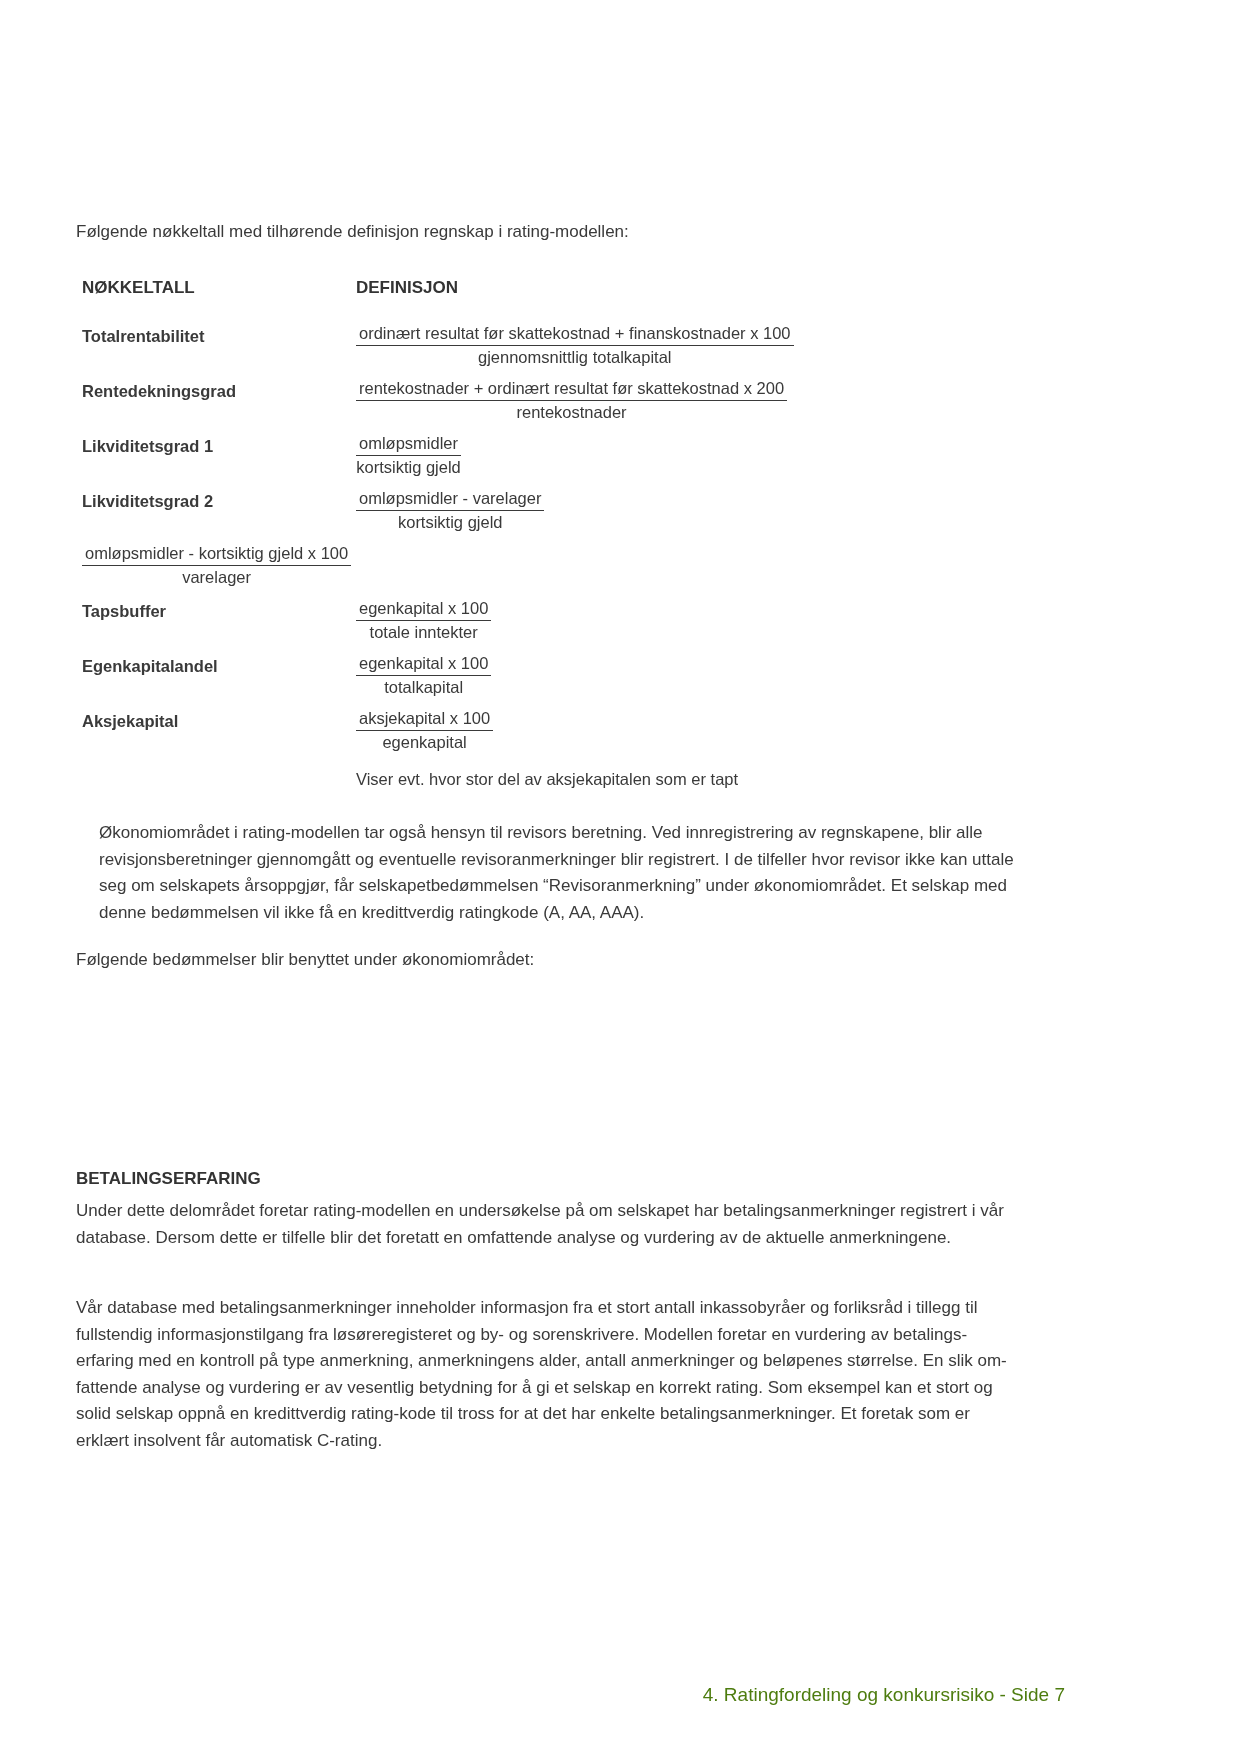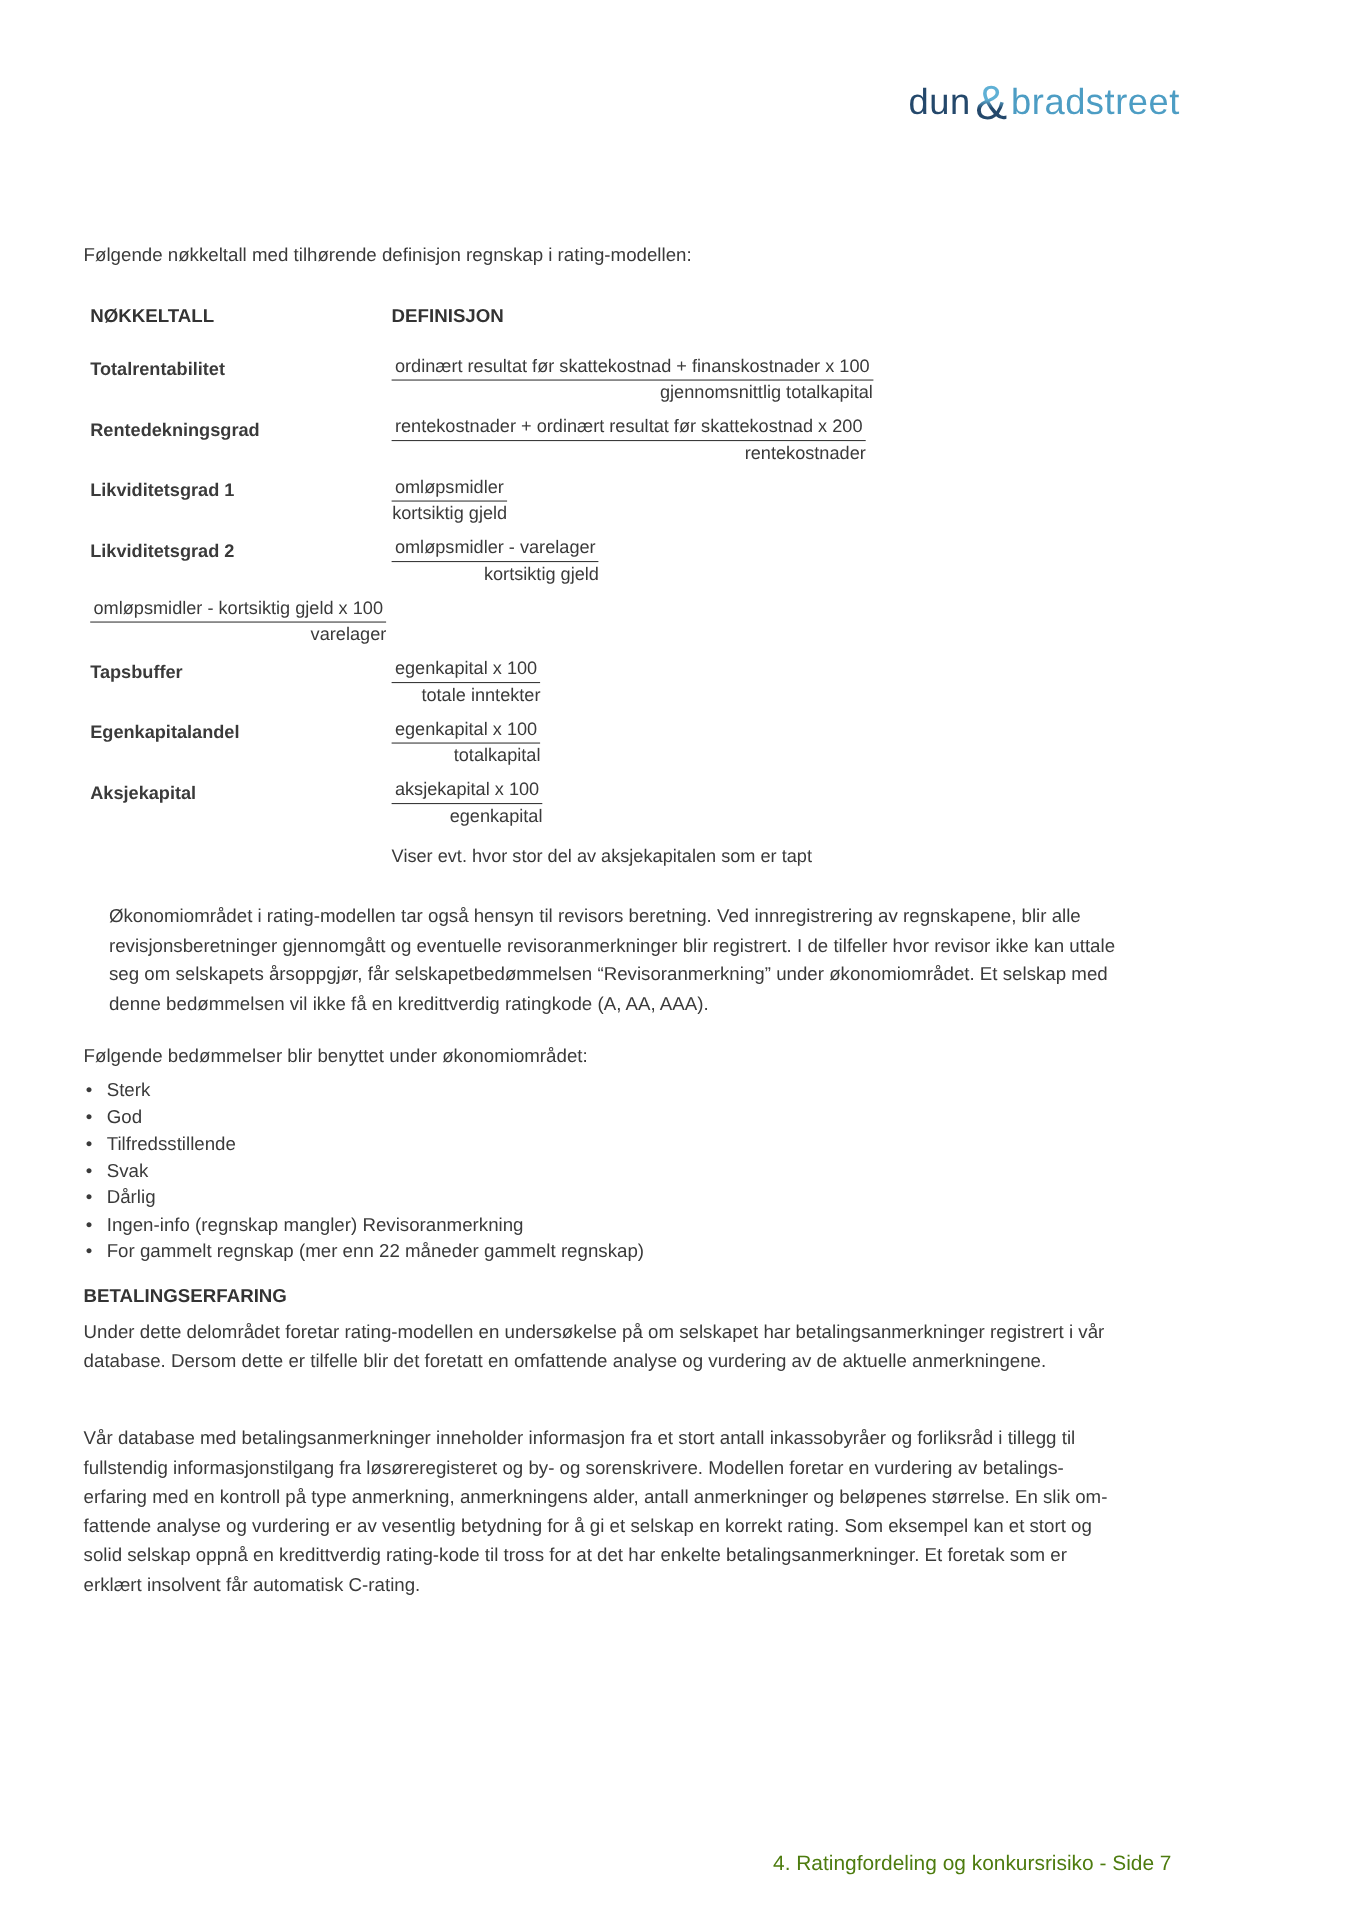--- a/index.html
+++ b/index.html
@@ -41,21 +41,21 @@
     position:absolute; left:76px; top:222px;
     font-size:17px;
   }
 
   
   .ratio-table { position:absolute; left:82px; top:278px; width:930px; }
   .thead { display:flex; font-size:17px; font-weight:bold; color:#333333; margin-bottom:26px; }
   .thead .c1 { width:274px; }
   .trow  { display:flex; height:55px; font-size:16.5px; }
   .tlabel{ width:274px; padding-top:3px;font-weight:bold; }
-  .frac  { display:inline-block; text-align:right; vertical-align:top; }
+  .frac  { display:inline-block; text-align:center; vertical-align:top; }
   .num   { display:block; line-height:19px; padding:0 3px 2px; border-bottom:1.5px solid #3a3a3a; }
   .den   { display:block; line-height:21px; padding-top:1px; }
   .tnote { margin-left:274px; font-size:16.5px; margin-top:6px; }
 
   
   .para {
     position:absolute; left:76px; width:945px;
     font-size:17px; line-height:26.5px;
   }
   #para-okonomi   { top:820px;margin-left:23px; }
@@ -76,23 +76,20 @@
   .footer {
     position:absolute; top:1684px; right:176px;
     font-size:19px; color:#4d7c0f;
   }
 </style>
 </head>
 <body>
 
 <div class="page">
 
-  <div class="logo">
-    <span class="logo-dun">dun</span><span class="logo-amp">&amp;</span><span class="logo-brad">bradstreet</span>
-  </div>
 
   <div class="intro">Følgende nøkkeltall med tilhørende definisjon regnskap i rating-modellen:</div>
 
   <div class="ratio-table">
     <div class="thead">
       <div class="c1">NØKKELTALL</div>
       <div class="c2">DEFINISJON</div>
     </div>
 
     <div class="trow">
@@ -158,29 +155,20 @@
       </div>
     </div>
 
     <div class="tnote">Viser evt. hvor stor del av aksjekapitalen som er tapt</div>
   </div>
 
   <div class="para" id="para-okonomi">Økonomiområdet i rating-modellen tar også hensyn til revisors beretning. Ved innregistrering av regnskapene, blir alle revisjonsberetninger gjennomgått og eventuelle revisoranmerkninger blir registrert. I de tilfeller hvor revisor ikke kan uttale seg om selskapets årsoppgjør, får selskapetbedømmelsen “Revisoranmerkning” under økonomiområdet. Et selskap med denne bedømmelsen vil ikke få en kredittverdig ratingkode (A, AA, AAA).</div>
 
   <div id="list-block">
     <div class="list-intro">Følgende bedømmelser blir benyttet under økonomiområdet:</div>
-    <ul class="bullet-list">
-      <li>Sterk</li>
-      <li>God</li>
-      <li>Tilfredsstillende</li>
-      <li>Svak</li>
-      <li>Dårlig</li>
-      <li>Ingen-info (regnskap mangler) Revisoranmerkning</li>
-      <li>For gammelt regnskap (mer enn 22 måneder gammelt regnskap)</li>
-    </ul>
   </div>
 
   <div class="section-heading">BETALINGSERFARING</div>
 
   <div class="para" id="para-betaling1">Under dette delområdet foretar rating-modellen en undersøkelse på om selskapet har betalingsanmerkninger registrert i vår database. Dersom dette er tilfelle blir det foretatt en omfattende analyse og vurdering av de aktuelle anmerkningene.</div>
 
   <div class="para" id="para-betaling2">Vår database med betalingsanmerkninger inneholder informasjon fra et stort antall inkassobyråer og forliksråd i tillegg til fullstendig informasjonstilgang fra løsøreregisteret og by- og sorenskrivere. Modellen foretar en vurdering av betalings- erfaring med en kontroll på type anmerkning, anmerkningens alder, antall anmerkninger og beløpenes størrelse. En slik om- fattende analyse og vurdering er av vesentlig betydning for å gi et selskap en korrekt rating. Som eksempel kan et stort og solid selskap oppnå en kredittverdig rating-kode til tross for at det har enkelte betalingsanmerkninger. Et foretak som er erklært insolvent får automatisk C-rating.</div>
 
   <div class="footer">4. Ratingfordeling og konkursrisiko - Side 7</div>
 

